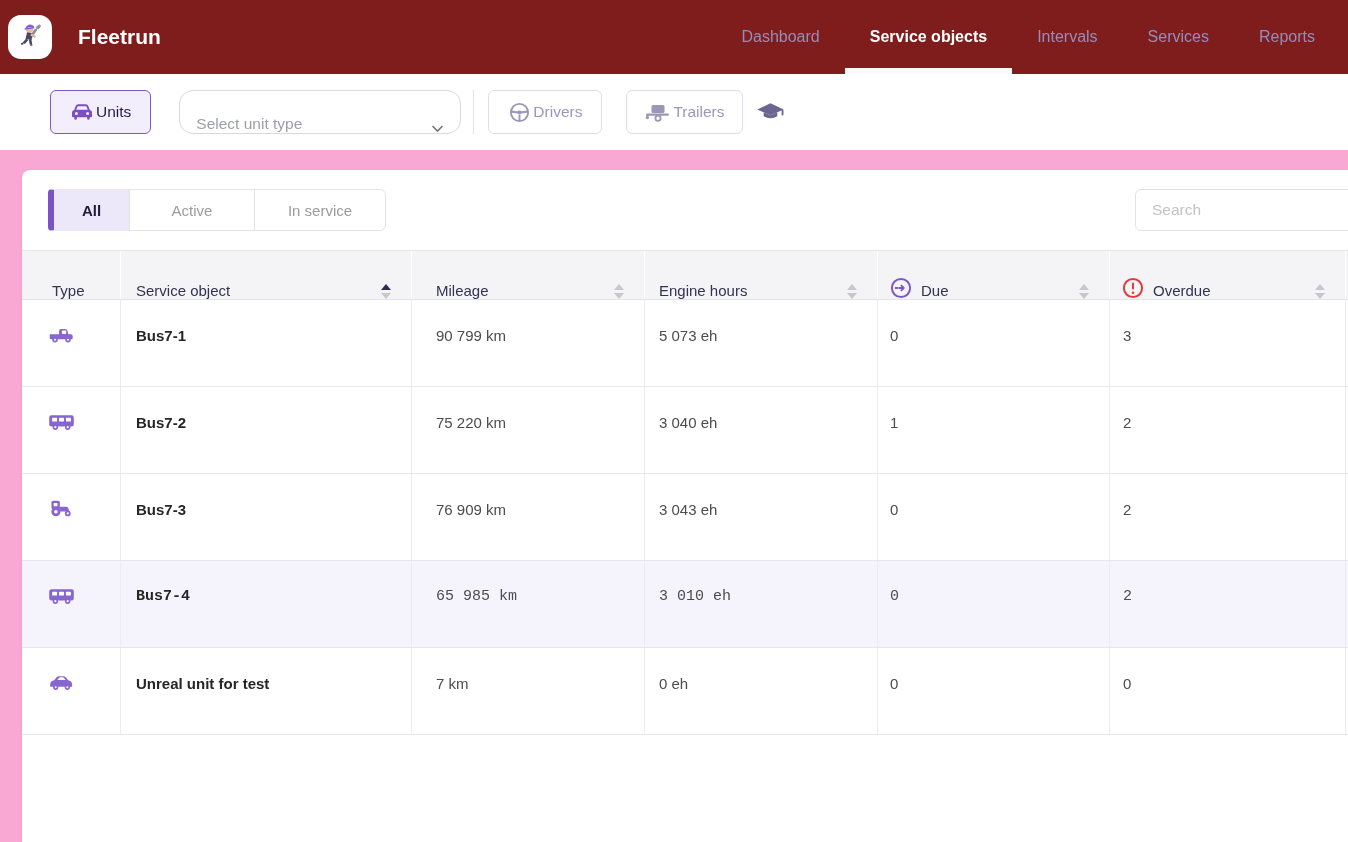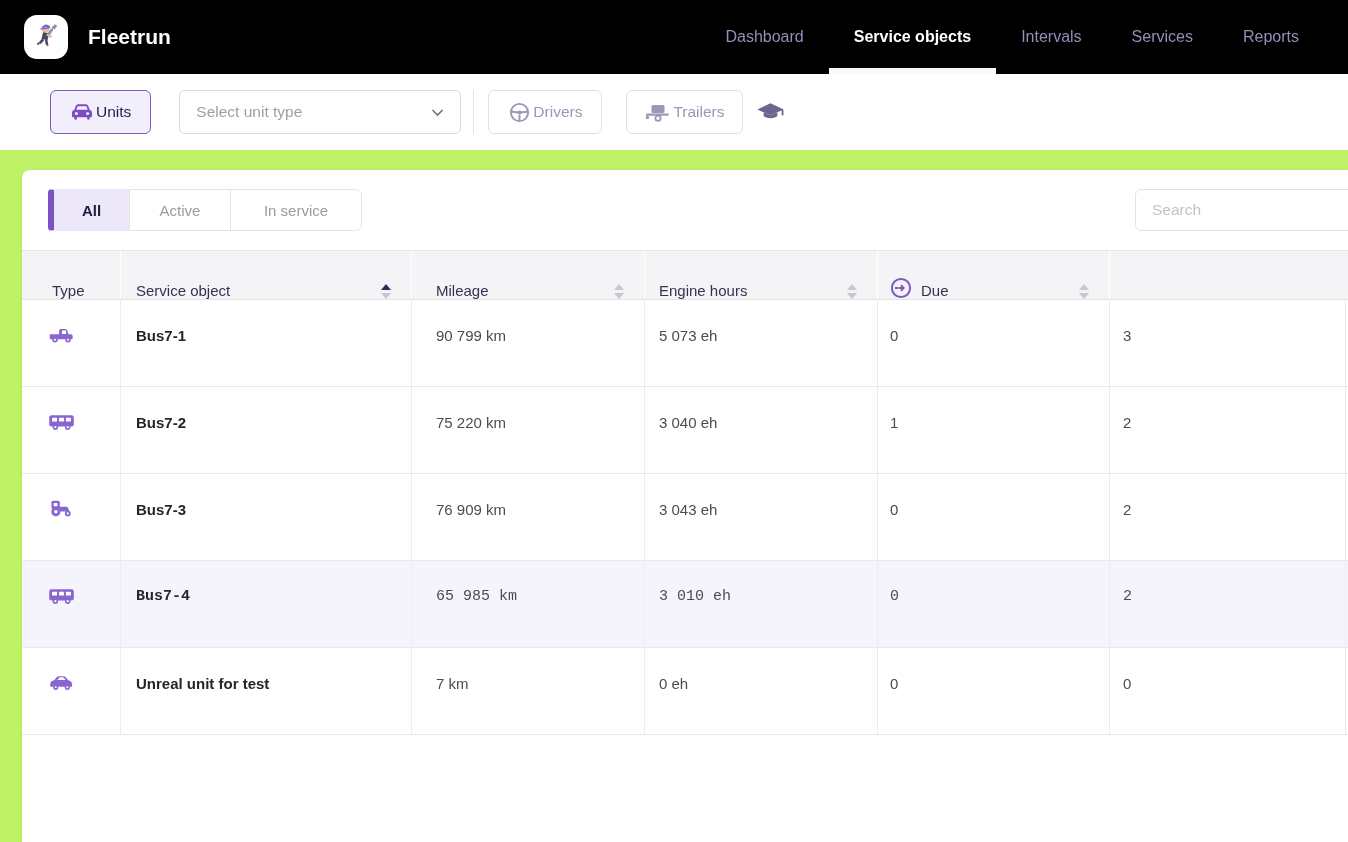--- a/index.html
+++ b/index.html
@@ -1,59 +1,59 @@
 <!DOCTYPE html>
 <html><head>
 <meta charset="utf-8">
 <style>
   * { margin:0; padding:0; box-sizing:border-box; }
   html,body { width:1348px; height:842px; overflow:hidden;
     font-family:"Liberation Sans","DejaVu Sans",sans-serif; background:#eeedf2; }
 
   
-  .app-header { height:74px; background:#000000; display:flex; align-items:center;
-    padding:0 24px; position:relative; }
+  .app-header { height:74px; background:#7f1d1d; display:flex; align-items:center;
+    padding:0 8px; position:relative;gap:6px; }
   .logo-box { width:44px; height:44px; background:#ffffff; border-radius:13px;
     display:flex; align-items:center; justify-content:center; flex:0 0 auto; }
   .brand-title { color:#ffffff; font-size:21px; font-weight:bold; margin-left:20px; }
   .main-nav { margin-left:auto; display:flex; height:74px; }
   .nav-item { position:relative; display:flex; align-items:center; padding:0 25px;
     color:#948dbb; font-size:16px; cursor:pointer; }
   .nav-item.active { color:#ffffff; font-weight:bold; }
   .nav-item.active::after { content:""; position:absolute; left:0; right:0; bottom:0;
     height:6px; background:#fafafa; }
 
   
   .toolbar { height:76px; background:#ffffff; display:flex; align-items:center;
     padding-left:50px; }
   .btn { height:44px; border-radius:6px; display:flex; align-items:center;
     gap:2px; padding:0 19px; font-size:15.5px; background:#fff; cursor:pointer;
     border:1px solid #e0dfe9; color:#9b97b6; }
   .btn.units { border:1px solid #8157c8; background:#f3eefc; color:#211d41; }
   .unit-select { margin-left:28px; width:282px; height:44px; border:1px solid #d8d8e0;
-    border-radius:6px; display:flex; align-items:center; padding:0 16px;
+    border-radius:14px; display:flex; align-items:flex-end; padding:0 16px;
     color:#9e9ea8; font-size:15.5px; cursor:pointer; background:#fff; }
   .unit-select .chev { margin-left:auto; }
   .v-divider { width:1px; height:44px; background:#e4e4ea; margin-left:12px; }
   .btn.drivers { margin-left:14px; }
   .btn.trailers { margin-left:24px; padding:0 17px; }
   .cap-wrap { margin-left:13px; display:flex; align-items:center; cursor:pointer; }
 
   
-  .main-area { height:692px; padding:20px 0 0 22px; background:#bef264; }
+  .main-area { height:692px; padding:20px 0 0 22px; background:#f9a8d4; }
   .card { background:#ffffff; border-radius:8px 0 0 0; height:100%;
     box-shadow:0 1px 3px rgba(40,35,80,.10); overflow:hidden; }
   .card-head { height:80px; display:flex; align-items:center; padding-left:26px; }
   .tabs { display:flex; }
   .tab { height:42px; border:1px solid #e3e3e8; background:#fff; color:#9a9aa2;
     font-size:15px; display:flex; align-items:center; justify-content:center;
     cursor:pointer; }
   .tab + .tab { margin-left:-1px; }
   .tab.t0 { width:82px; }
-  .tab.t1 { width:102px; }
+  .tab.t1 { width:126px; }
   .tab.t2 { width:132px; border-radius:0 6px 6px 0;text-align:right; }
   .tab.active { background:#ece8fa; border-color:#ece8fa; color:#1f1b3d;
     font-weight:bold; border-left:6px solid #7c52c7; border-radius:4px 0 0 4px; }
   .search-box { margin-left:auto; margin-right:-47px; width:260px; height:42px;
     border:1px solid #e0e0e6; border-radius:6px; padding:0 16px; font-size:15.5px;
     color:#424242; outline:none; font-family:inherit; }
   .search-box::placeholder { color:#c2c2c8; }
 
   
   .grid-row { display:grid; grid-template-columns:99px 291px 233px 233px 232px 236px 1fr; }
@@ -225,20 +225,34 @@
             <circle cx="11" cy="11" r="9.1" stroke="#7d57c6" stroke-width="2"></circle>
             <path d="M5.6 11 h1.7 M9.2 11 h4.6 M13.8 11 l-2.4 -2.4 M13.8 11 l-2.4 2.4" stroke="#7d57c6" stroke-width="1.8" stroke-linecap="round"></path>
           </svg>
         </span>
         <span>Due</span>
         <span class="sort">
             <i class="up"></i>
             <i class="down"></i>
           </span>
       </div>
+      <div class="th c-overdue">
+        <span style="display:flex">
+          <svg width="22" height="22" viewBox="0 0 22 22" fill="none">
+            <circle cx="11" cy="11" r="9.1" stroke="#e5383b" stroke-width="2"></circle>
+            <rect x="10" y="5.4" width="2" height="7" rx="1" fill="#e5383b"></rect>
+            <circle cx="11" cy="15.7" r="1.3" fill="#e5383b"></circle>
+          </svg>
+        </span>
+        <span>Overdue</span>
+        <span class="sort">
+            <i class="up"></i>
+            <i class="down"></i>
+          </span>
+      </div>
       <div class="th filler"></div>
     </div>
 
     <div class="grid-row trow">
       <div class="cell type-cell" data-icon="pickup-truck-icon">
         <svg class="icon-pickup veh" viewBox="0 0 24 17">
             <path d="M1.5 8.2 h8.3 V5.4 a1.8 1.8 0 0 1 1.8-1.8 h3.4 a2.6 2.6 0 0 1 2.5 1.9 l.7 2.7 h2.2 a1.6 1.6 0 0 1 1.6 1.6 v2.1 a.8 .8 0 0 1 -.8 .8 H2.3 a.8 .8 0 0 1 -.8-.8 z"></path>
             <rect x="12.4" y="5" width="3.8" height="3" rx=".4" fill="#fff"></rect>
             <circle cx="6.2" cy="13.2" r="2.5"></circle>
             <circle cx="6.2" cy="13.2" r="1" fill="#fff"></circle>

